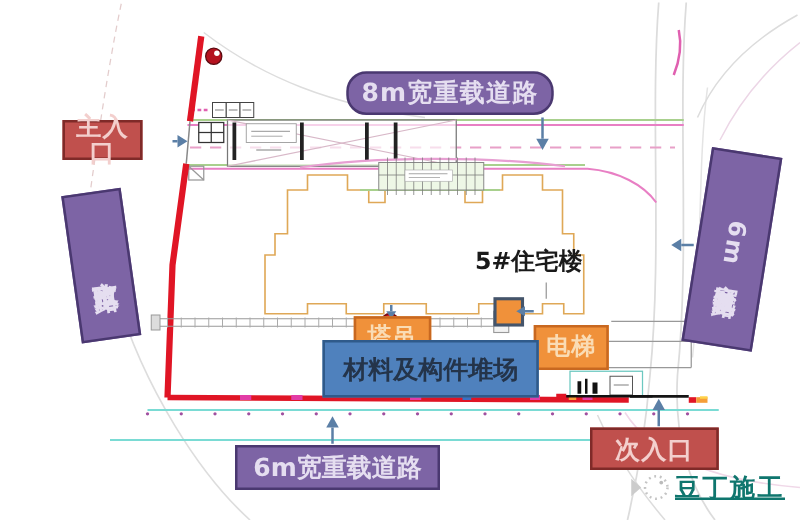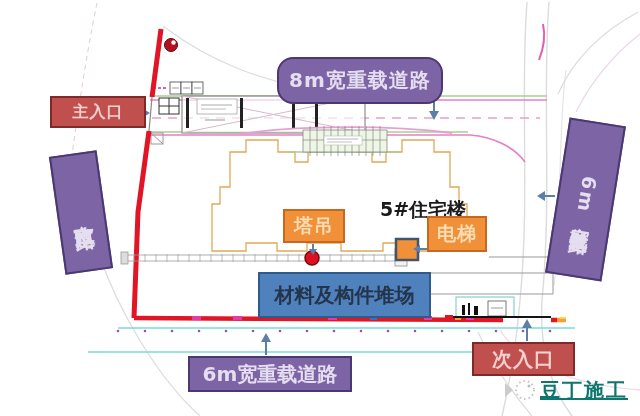--- a/index.html
+++ b/index.html
@@ -8,26 +8,26 @@
     font-family:"DejaVu Sans","Liberation Sans",sans-serif;
   }
   #stage svg{position:absolute;left:0;top:0;}
   .lbl{
     position:absolute;display:flex;align-items:center;justify-content:center;
     font-weight:bold;box-sizing:border-box;text-align:center;line-height:1.05;
     letter-spacing:1px;
   }
   .purple{background:#7d64a5;border:2px solid #4a3870;color:#e5def0;}
   .red{background:#c0504d;border:2px solid #7f2a28;color:#f3cfcd;}
-  .orange{background:#f0913a;border:2px solid #c86820;color:#fadcb4;}
+  .orange{background:#f0913a;border:2px solid #c86820;color:#fadcb4;margin-top:44px;}
   .blue{background:#4f81bd;border:2px solid #2f5a8a;color:#24344a;}
   .v-label{writing-mode:vertical-rl;text-orientation:mixed;letter-spacing:2px;}
 
-  .label-road-top{left:277px;top:57px;width:166px;height:47px;font-size:20px;border-radius:16px;}
-  .label-entrance-main{left:50px;top:96px;width:96px;height:32px;font-size:16px;}
+  .label-road-top{left:277px;top:57px;width:166px;height:35px;font-size:20px;border-radius:16px;}
+  .label-entrance-main{left:50px;top:96px;width:64px;height:32px;font-size:20px;}
   .label-municipal{left:57px;top:153px;width:48px;height:119px;font-size:20px;transform:rotate(-8deg);}
   .label-light-road{left:557px;top:121px;width:57px;height:157px;font-size:19px;transform:rotate(9deg);}
   .label-building{left:368px;top:198px;width:110px;height:24px;font-size:19px;color:#1a1a1a;font-weight:bold;background:transparent;letter-spacing:0;}
   .label-tower{left:283px;top:209px;width:62px;height:34px;font-size:19px;}
   .label-elevator{left:427px;top:216px;width:60px;height:36px;font-size:19px;}
   .label-storage{left:258px;top:272px;width:173px;height:46px;font-size:20px;letter-spacing:0;}
   .label-entrance-2{left:472px;top:342px;width:103px;height:34px;font-size:20px;}
   .label-road-bottom{left:188px;top:356px;width:164px;height:36px;font-size:20px;letter-spacing:0;}
 
   .watermark{

